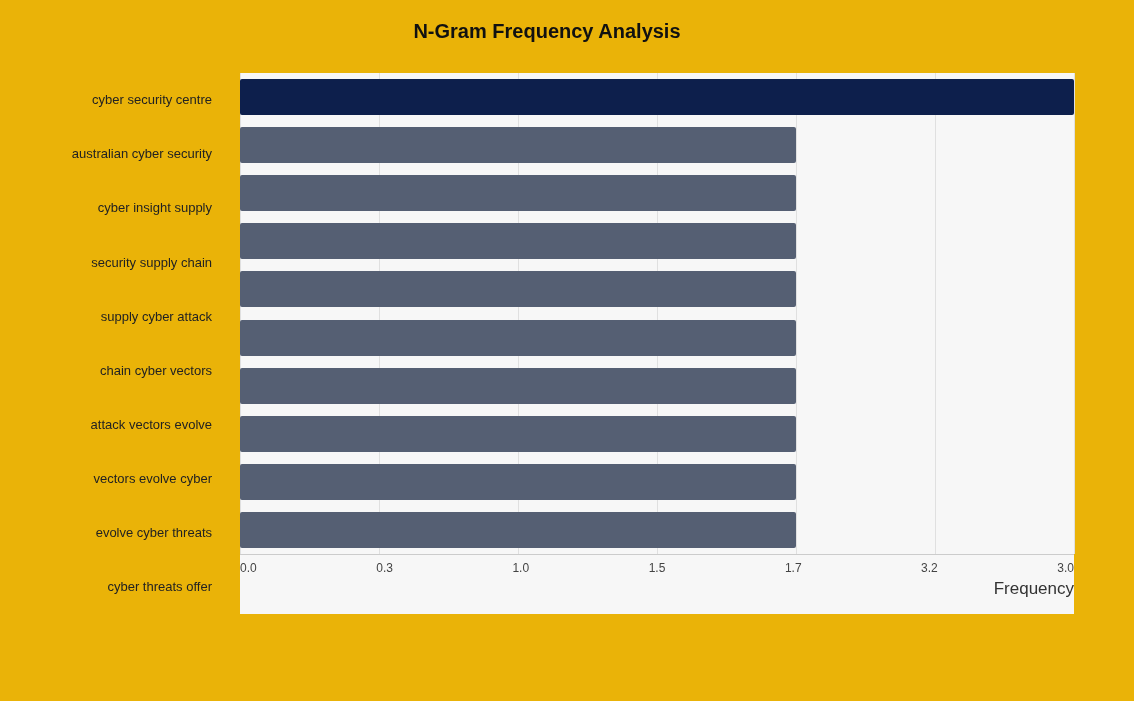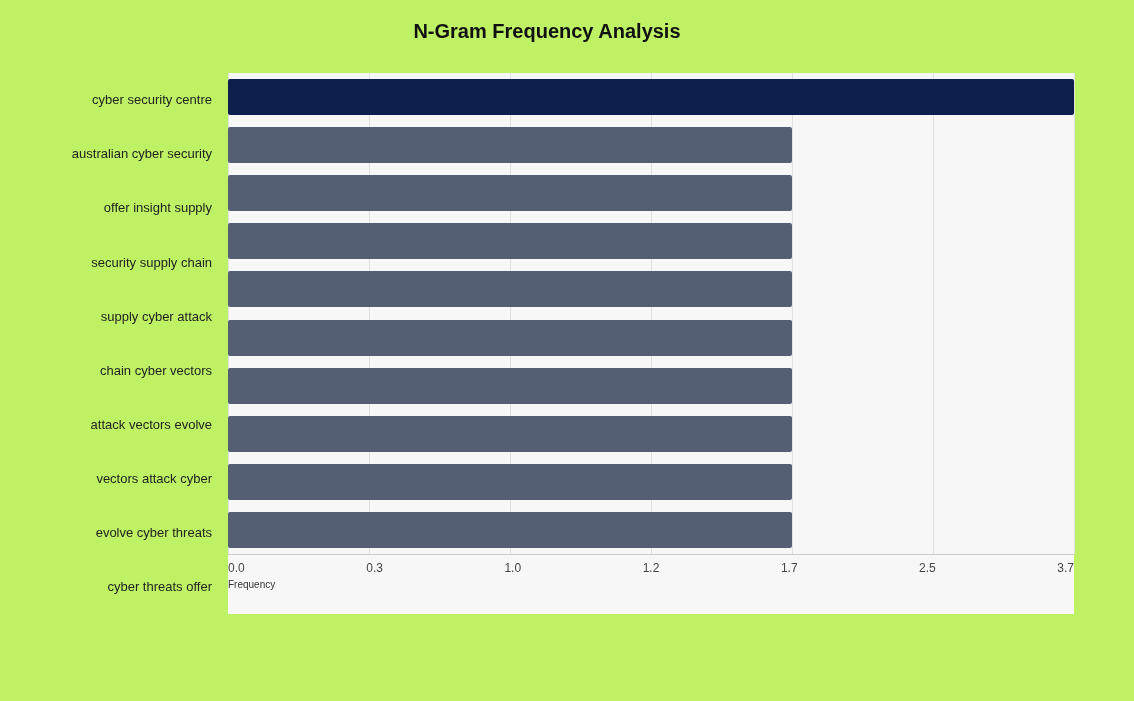--- a/index.html
+++ b/index.html
@@ -6,36 +6,37 @@
     body {
       background: #f7f7f7;
       font-family: Arial, sans-serif;
       width: 1134px;
       height: 701px;
       overflow: hidden;
     }
     .chart-container {
       width: 1134px;
       height: 701px;
-      background: #bef264;
+      background: #eab308;
       padding: 20px 60px 80px 20px;
       position: relative;
     }
     .chart-title {
       text-align: center;
       font-size: 20px;
       font-weight: bold;
       color: #111;
       margin-bottom: 30px;
     }
     .chart-area {
       display: flex;
       flex-direction: row;
       width: 100%;
       height: calc(100% - 60px);
+      gap: 20px;
     }
     .y-labels {
       display: flex;
       flex-direction: column;
       justify-content: space-around;
       padding-right: 8px;
       width: 200px;
       flex-shrink: 0;
     }
     .y-label {
@@ -43,21 +44,20 @@
       color: #222;
       text-align: right;
       line-height: 1.2;
     }
     .bars-section {
       flex: 1;
       display: flex;
       flex-direction: column;
       position: relative;
       background: #f7f7f7;
-      margin-left: 8px;
     }
     .bars-wrapper {
       flex: 1;
       display: flex;
       flex-direction: column;
       justify-content: space-around;
       position: relative;
     }
     
     .grid-lines {
@@ -109,42 +109,42 @@
       justify-content: space-between;
       padding-top: 6px;
       width: 100%;
     }
     .x-tick {
       font-size: 12px;
       color: #444;
       text-align: center;
     }
     .x-label {
-      text-align: left;
-      font-size: 10px;
+      text-align: right;
+      font-size: 17px;
       color: #333;
       margin-top: 4px;
     }
   </style>
 </head>
 <body>
 
 <div class="chart-container">
   <div class="chart-title">N-Gram Frequency Analysis</div>
   <div class="chart-area">
 
     <div class="y-labels" id="y-labels">
         <div class="y-label">cyber security centre</div>
         <div class="y-label">australian cyber security</div>
-        <div class="y-label">offer insight supply</div>
+        <div class="y-label">cyber insight supply</div>
         <div class="y-label">security supply chain</div>
         <div class="y-label">supply cyber attack</div>
         <div class="y-label">chain cyber vectors</div>
         <div class="y-label">attack vectors evolve</div>
-        <div class="y-label">vectors attack cyber</div>
+        <div class="y-label">vectors evolve cyber</div>
         <div class="y-label">evolve cyber threats</div>
         <div class="y-label">cyber threats offer</div>
       </div>
 
     <div class="bars-section">
       <div class="bars-wrapper" id="bars-wrapper">
 
         <div class="grid-lines" id="grid-lines">
             <div class="grid-line" style="left: 0%;"></div>
             <div class="grid-line" style="left: 16.6667%;"></div>
@@ -185,22 +185,22 @@
           <div class="bar-row">
             <div class="bar bar-other" style="width: 66.6667%;"></div>
           </div>
         </div>
       <div class="x-axis">
         <div class="x-axis-line"></div>
         <div class="x-ticks" id="x-ticks">
             <span class="x-tick">0.0</span>
             <span class="x-tick">0.3</span>
             <span class="x-tick">1.0</span>
-            <span class="x-tick">1.2</span>
+            <span class="x-tick">1.5</span>
             <span class="x-tick">1.7</span>
-            <span class="x-tick">2.5</span>
-            <span class="x-tick">3.7</span>
+            <span class="x-tick">3.2</span>
+            <span class="x-tick">3.0</span>
           </div>
         <div class="x-label">Frequency</div>
       </div>
     </div>
   </div>
 </div>
 
 </body></html>

